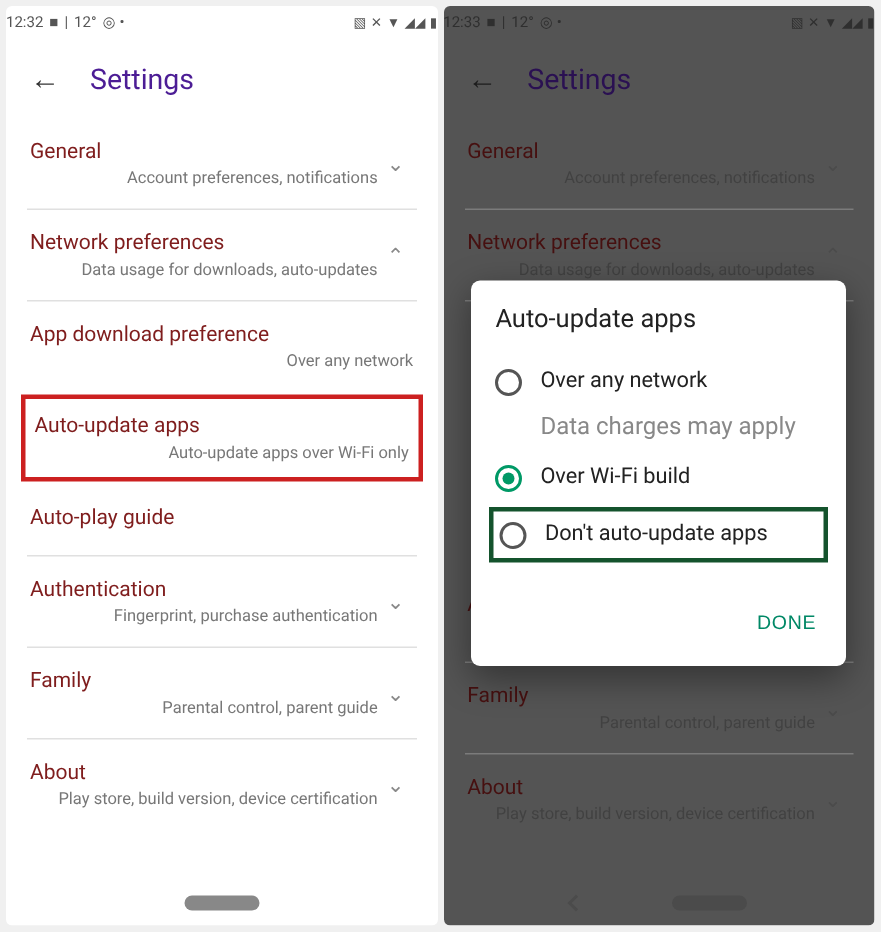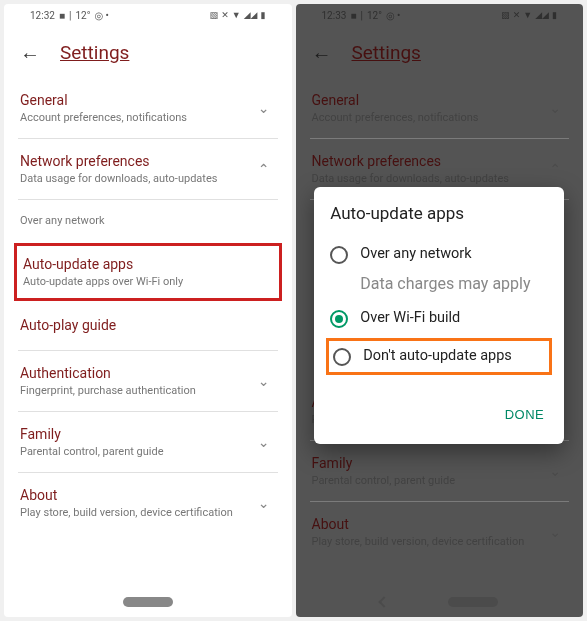--- a/index.html
+++ b/index.html
@@ -1,48 +1,48 @@
 <!DOCTYPE html>
 <html><head>
   <meta charset="utf-8">
   <style>
     * { box-sizing: border-box; margin: 0; padding: 0; }
     body { font-family: Roboto, Arial, sans-serif; background: #f0f0f0; display: flex; gap: 4px; padding: 4px; }
     .screen { width: 290px; height: 613px; background: #fff; position: relative; overflow: hidden; border-radius: 4px; }
     .screen.dimmed .page { filter: brightness(0.55); background: #999; }
     .page { width: 100%; height: 100%; background: #fff; }
-    .status-bar { height: 22px; display: flex; align-items: center; padding: 0 26px; font-size: 10px; color: #555; justify-content: space-between; }
+    .status-bar { height: 22px; display: flex; align-items: center; padding: 0 0; font-size: 10px; color: #555; justify-content: space-between; }
     .status-left { display: flex; gap: 4px; align-items: center; }
     .status-right { display: flex; gap: 3px; align-items: center; font-size: 9px; }
     .header { display: flex; align-items: center; gap: 20px; padding: 14px 16px; }
     .back-arrow { font-size: 20px; color: #333; }
-    .header-title { font-size: 19px; color: #7f1d1d; text-decoration: underline; }
+    .header-title { font-size: 19px; color: #4c1d95; }
     .content { padding: 0 14px; }
     .section { padding: 14px 2px; border-bottom: 1px solid #e0e0e0; display: flex; justify-content: space-between; align-items: center; }
     .section.no-border { border-bottom: none; }
     .section-text { flex: 1; }
     .section-title { font-size: 14px; color: #7f1d1d; margin-bottom: 3px; }
-    .section-sub { font-size: 11px; color: #777; }
+    .section-sub { font-size: 11px; color: #777; text-align: right; }
     .chev { color: #888; font-size: 14px; padding: 0 6px; }
     .highlight-box { border: 3px solid #cc2020; padding: 10px 6px; margin: 2px -4px; position: relative; }
     .highlight-box .section-title { font-size: 14px; }
     .highlight-box .section-sub { font-size: 11px; }
     .nav-bar { position: absolute; bottom: 0; left: 0; right: 0; height: 30px; display: flex; justify-content: center; align-items: center; gap: 60px; }
     .nav-back { width: 8px; height: 8px; border-left: 2px solid #888; border-bottom: 2px solid #888; transform: rotate(45deg); }
     .nav-pill { width: 50px; height: 10px; background: #888; border-radius: 6px; }
     .dialog-backdrop { position: absolute; inset: 0; display: flex; align-items: center; justify-content: center; pointer-events: none; }
     .dialog { background: #fff; width: 250px; border-radius: 6px; padding: 16px; box-shadow: 0 8px 24px rgba(0,0,0,0.4); pointer-events: auto; margin-top: 10px; }
     .dialog-title { font-size: 17px; color: #222; margin-bottom: 14px; }
     .radio-row { display: flex; align-items: flex-start; gap: 12px; padding: 8px 0; }
     .radio { width: 18px; height: 18px; border: 2px solid #555; border-radius: 50%; flex-shrink: 0; margin-top: 1px; position: relative; }
     .radio.selected { border-color: #009966; }
     .radio.selected::after { content: ''; position: absolute; inset: 3px; background: #009966; border-radius: 50%; }
     .radio-label { font-size: 14.5px; color: #222; }
     .radio-sub { font-size: 16px; color: #888; margin-top: 12px; }
-    .radio-row.boxed { border: 3px solid #f97316; padding: 6px 4px; margin: 2px -4px; }
+    .radio-row.boxed { border: 3px solid #14532d; padding: 6px 4px; margin: 2px -4px; }
     .dialog-actions { text-align: right; margin-top: 26px; }
     .done-btn { color: #008866; font-size: 13px; font-weight: 500; letter-spacing: 0.5px; background: none; border: none; padding: 6px 4px; }
   </style>
 </head>
 <body>
 
 <div class="screen">
   <div class="page">
     <div class="status-bar">
       <div class="status-left">
@@ -74,20 +74,21 @@
       </div>
       <div class="section">
         <div class="section-text">
           <div class="section-title">Network preferences</div>
           <div class="section-sub">Data usage for downloads, auto-updates</div>
         </div>
         <span class="chev">⌃</span>
       </div>
       <div class="section no-border">
         <div class="section-text">
+          <div class="section-title">App download preference</div>
           <div class="section-sub">Over any network</div>
         </div>
       </div>
       <div class="highlight-box">
         <div class="section-title">Auto-update apps</div>
         <div class="section-sub">Auto-update apps over Wi-Fi only</div>
       </div>
       <div class="section">
         <div class="section-text">
           <div class="section-title">Auto-play guide</div>

